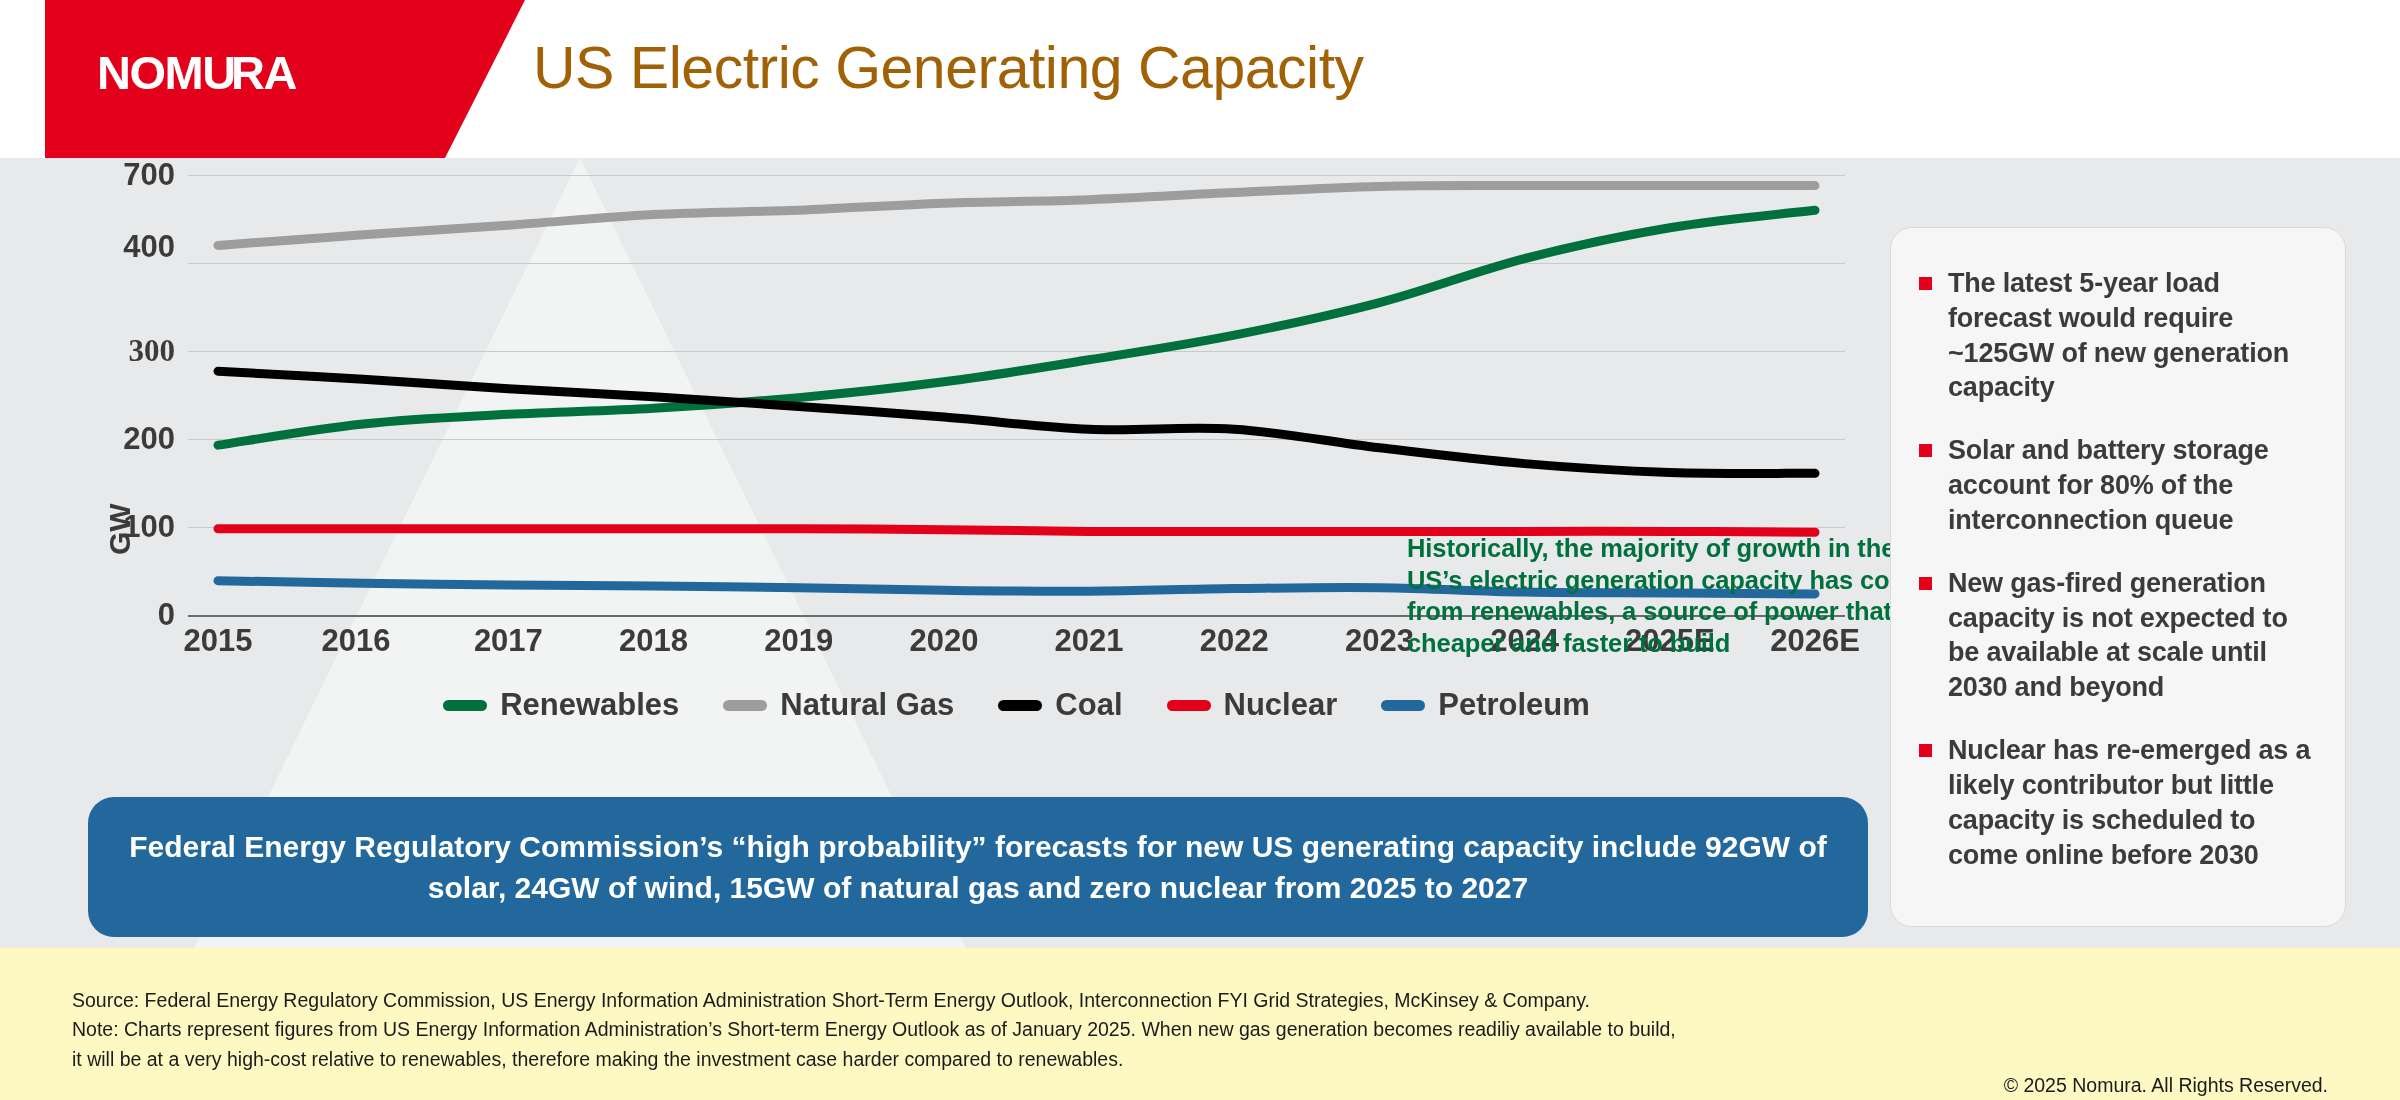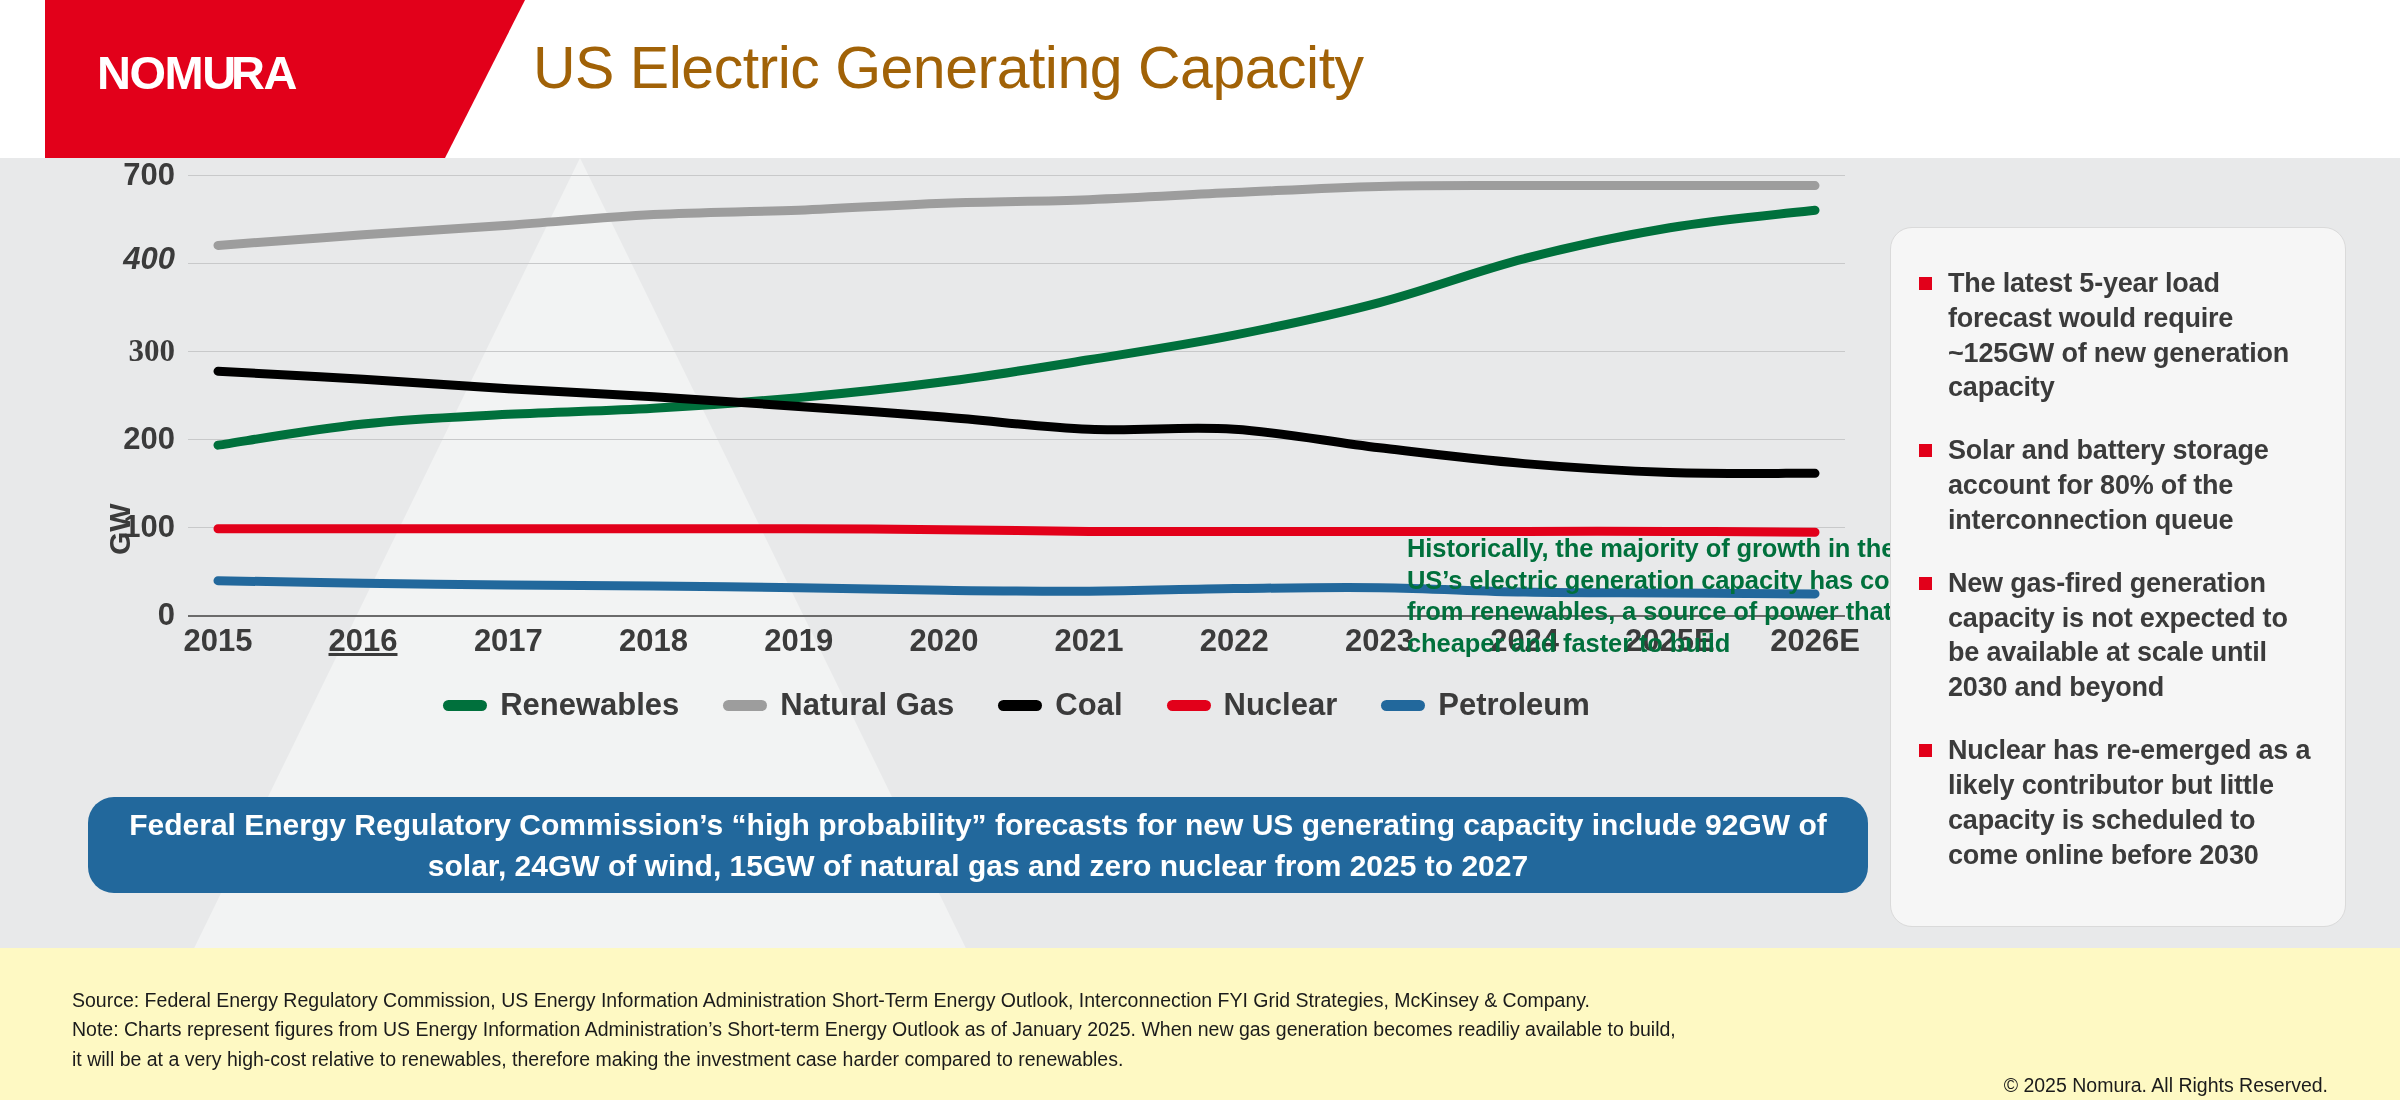--- a/index.html
+++ b/index.html
@@ -105,21 +105,21 @@
 
   .annotation {
     position: absolute; left: 1352px; top: 358px; width: 520px;
     color: #00703c; font-size: 25.5px; font-weight: bold; line-height: 1.24;
     letter-spacing: -0.1px;
   }
 
   
   .callout {
     position: absolute; left: 88px; top: 797px;
-    width: 1780px; height: 96px;
+    width: 1780px; height: 140px;
     background: #22689c; border-radius: 26px;
     display: flex; align-items: center; justify-content: center;
     padding: 12px 40px;
   }
   .callout-text {
     color: #ffffff; font-size: 30px; font-weight: bold;
     text-align: center; line-height: 1.37;
   }
 
   
@@ -170,41 +170,41 @@
   <div class="watermark-tri"></div>
 </div>
 
 <div class="chart-panel">
   <div class="y-axis-title">GW</div>
   <div class="ylabels" id="ylabels">
       <div class="ylabel" style="top: 440px;">0</div>
       <div class="ylabel" style="top: 352px;">100</div>
       <div class="ylabel" style="top: 264px;">200</div>
       <div class="ylabel" style="top: 176px; font-family: Liberation Serif, serif;">300</div>
-      <div class="ylabel" style="top: 84px; font-style: italic;">400</div>
+      <div class="ylabel" style="top: 72px;">400</div>
       <div class="ylabel" style="top: 0px;">700</div>
     </div>
   <div class="plot" id="plot">
       <div class="axisline" style="top: 440px;"></div>
       <div class="gridline" style="top: 352px;"></div>
       <div class="gridline" style="top: 264px;"></div>
       <div class="gridline" style="top: 176px;"></div>
       <div class="gridline" style="top: 88px;"></div>
       <div class="gridline" style="top: 0px;"></div>
       <svg width="1657" height="444">
         <path d="M 30 270.15999999999997 C 56.13272727272727 266.35839999999996, 122.91636363636364 254.584, 175.1818181818182 249.04 C 227.44727272727272 243.49599999999998, 268.09818181818184 242.2112, 320.3636363636364 239.35999999999999 C 372.6290909090909 236.50879999999998, 413.28 236.20960000000002, 465.5454545454545 233.20000000000002 C 517.810909090909 230.1904, 558.4618181818182 227.39200000000002, 610.7272727272727 222.64000000000001 C 662.9927272727273 217.888, 703.6436363636363 213.6112, 755.9090909090909 206.79999999999998 C 808.1745454545454 199.98879999999997, 848.8254545454545 193.1952, 901.090909090909 184.8 C 953.3563636363635 176.40480000000002, 994.0072727272727 170.45599999999996, 1046.2727272727273 160.15999999999997 C 1098.5381818181818 149.86399999999998, 1139.189090909091 141.38080000000002, 1191.4545454545455 127.60000000000002 C 1243.72 113.81920000000002, 1284.3709090909092 97.06399999999996, 1336.6363636363637 83.59999999999997 C 1388.9018181818183 70.13599999999997, 1429.5527272727272 61.51200000000001, 1481.8181818181818 52.80000000000001 C 1534.0836363636363 44.088000000000015, 1600.8672727272726 38.367999999999995, 1627 35.19999999999999" fill="none" stroke="#00703c" stroke-width="9" stroke-linecap="round" stroke-linejoin="round"></path>
         <path d="M 30 70.40000000000003 C 56.13272727272727 68.49920000000003, 122.91636363636364 63.483200000000046, 175.1818181818182 59.84000000000003 C 227.44727272727272 56.19680000000002, 268.09818181818184 53.80319999999998, 320.3636363636364 50.15999999999997 C 372.6290909090909 46.516799999999954, 413.28 42.292799999999964, 465.5454545454545 39.599999999999966 C 517.810909090909 36.90719999999997, 558.4618181818182 37.259199999999986, 610.7272727272727 35.19999999999999 C 662.9927272727273 33.14079999999999, 703.6436363636363 30.060799999999958, 755.9090909090909 28.159999999999968 C 808.1745454545454 26.25919999999998, 848.8254545454545 26.540800000000033, 901.090909090909 24.640000000000043 C 953.3563636363635 22.739200000000054, 994.0072727272727 19.97600000000003, 1046.2727272727273 17.600000000000023 C 1098.5381818181818 15.224000000000014, 1139.189090909091 12.707200000000002, 1191.4545454545455 11.439999999999998 C 1243.72 10.172799999999993, 1284.3709090909092 10.7184, 1336.6363636363637 10.560000000000002 C 1388.9018181818183 10.401600000000004, 1429.5527272727272 10.560000000000002, 1481.8181818181818 10.560000000000002 C 1534.0836363636363 10.560000000000002, 1600.8672727272726 10.560000000000002, 1627 10.560000000000002" fill="none" stroke="#9d9d9d" stroke-width="9" stroke-linecap="round" stroke-linejoin="round"></path>
         <path d="M 30 196.23999999999998 C 56.13272727272727 197.66559999999998, 122.91636363636364 200.992, 175.1818181818182 204.16 C 227.44727272727272 207.328, 268.09818181818184 210.672, 320.3636363636364 213.84 C 372.6290909090909 217.008, 413.28 218.59199999999998, 465.5454545454545 221.76 C 517.810909090909 224.928, 558.4618181818182 227.7968, 610.7272727272727 231.44 C 662.9927272727273 235.0832, 703.6436363636363 237.8816, 755.9090909090909 242 C 808.1745454545454 246.1184, 848.8254545454545 252.1024, 901.090909090909 254.32 C 953.3563636363635 256.5376, 994.0072727272727 250.9936, 1046.2727272727273 254.32 C 1098.5381818181818 257.64639999999997, 1139.189090909091 266.6224, 1191.4545454545455 272.8 C 1243.72 278.9776, 1284.3709090909092 284.2048, 1336.6363636363637 288.64 C 1388.9018181818183 293.0752, 1429.5527272727272 295.6976, 1481.8181818181818 297.44 C 1534.0836363636363 299.1824, 1600.8672727272726 298.1616, 1627 298.32" fill="none" stroke="#000000" stroke-width="9" stroke-linecap="round" stroke-linejoin="round"></path>
         <path d="M 30 353.76 C 56.13272727272727 353.76, 122.91636363636364 353.76, 175.1818181818182 353.76 C 227.44727272727272 353.76, 268.09818181818184 353.76, 320.3636363636364 353.76 C 372.6290909090909 353.76, 413.28 353.76, 465.5454545454545 353.76 C 517.810909090909 353.76, 558.4618181818182 353.6016, 610.7272727272727 353.76 C 662.9927272727273 353.91839999999996, 703.6436363636363 354.1648, 755.9090909090909 354.64 C 808.1745454545454 355.11519999999996, 848.8254545454545 356.0832, 901.090909090909 356.4 C 953.3563636363635 356.7168, 994.0072727272727 356.4, 1046.2727272727273 356.4 C 1098.5381818181818 356.4, 1139.189090909091 356.4, 1191.4545454545455 356.4 C 1243.72 356.4, 1284.3709090909092 356.4, 1336.6363636363637 356.4 C 1388.9018181818183 356.4, 1429.5527272727272 356.2416, 1481.8181818181818 356.4 C 1534.0836363636363 356.55839999999995, 1600.8672727272726 357.1216, 1627 357.28" fill="none" stroke="#e2001a" stroke-width="9" stroke-linecap="round" stroke-linejoin="round"></path>
         <path d="M 30 405.68 C 56.13272727272727 406.1552, 122.91636363636364 407.528, 175.1818181818182 408.32 C 227.44727272727272 409.11199999999997, 268.09818181818184 409.6048, 320.3636363636364 410.08 C 372.6290909090909 410.55519999999996, 413.28 410.48479999999995, 465.5454545454545 410.96 C 517.810909090909 411.4352, 558.4618181818182 411.928, 610.7272727272727 412.72 C 662.9927272727273 413.51200000000006, 703.6436363636363 414.7264, 755.9090909090909 415.36 C 808.1745454545454 415.9936, 848.8254545454545 416.5568, 901.090909090909 416.24 C 953.3563636363635 415.9232, 994.0072727272727 414.2336, 1046.2727272727273 413.6 C 1098.5381818181818 412.9664, 1139.189090909091 412.0864, 1191.4545454545455 412.72 C 1243.72 413.35360000000003, 1284.3709090909092 416.1696, 1336.6363636363637 417.12 C 1388.9018181818183 418.0704, 1429.5527272727272 417.6832, 1481.8181818181818 418 C 1534.0836363636363 418.3168, 1600.8672727272726 418.7216, 1627 418.88" fill="none" stroke="#22689c" stroke-width="9" stroke-linecap="round" stroke-linejoin="round"></path>
       </svg>
     </div>
   <div class="xlabels" id="xlabels">
       <div class="xlabel" style="left: 30px;">2015</div>
-      <div class="xlabel" style="left: 175px; text-decoration: underline;">2016</div>
+      <div class="xlabel" style="left: 168px;">2016</div>
       <div class="xlabel" style="left: 320.364px;">2017</div>
       <div class="xlabel" style="left: 465.545px;">2018</div>
       <div class="xlabel" style="left: 610.727px;">2019</div>
       <div class="xlabel" style="left: 755.909px;">2020</div>
       <div class="xlabel" style="left: 901.091px;">2021</div>
       <div class="xlabel" style="left: 1046.27px;">2022</div>
       <div class="xlabel" style="left: 1191.45px;">2023</div>
       <div class="xlabel" style="left: 1336.64px;">2024</div>
       <div class="xlabel" style="left: 1481.82px;">2025E</div>
       <div class="xlabel" style="left: 1627px;">2026E</div>

